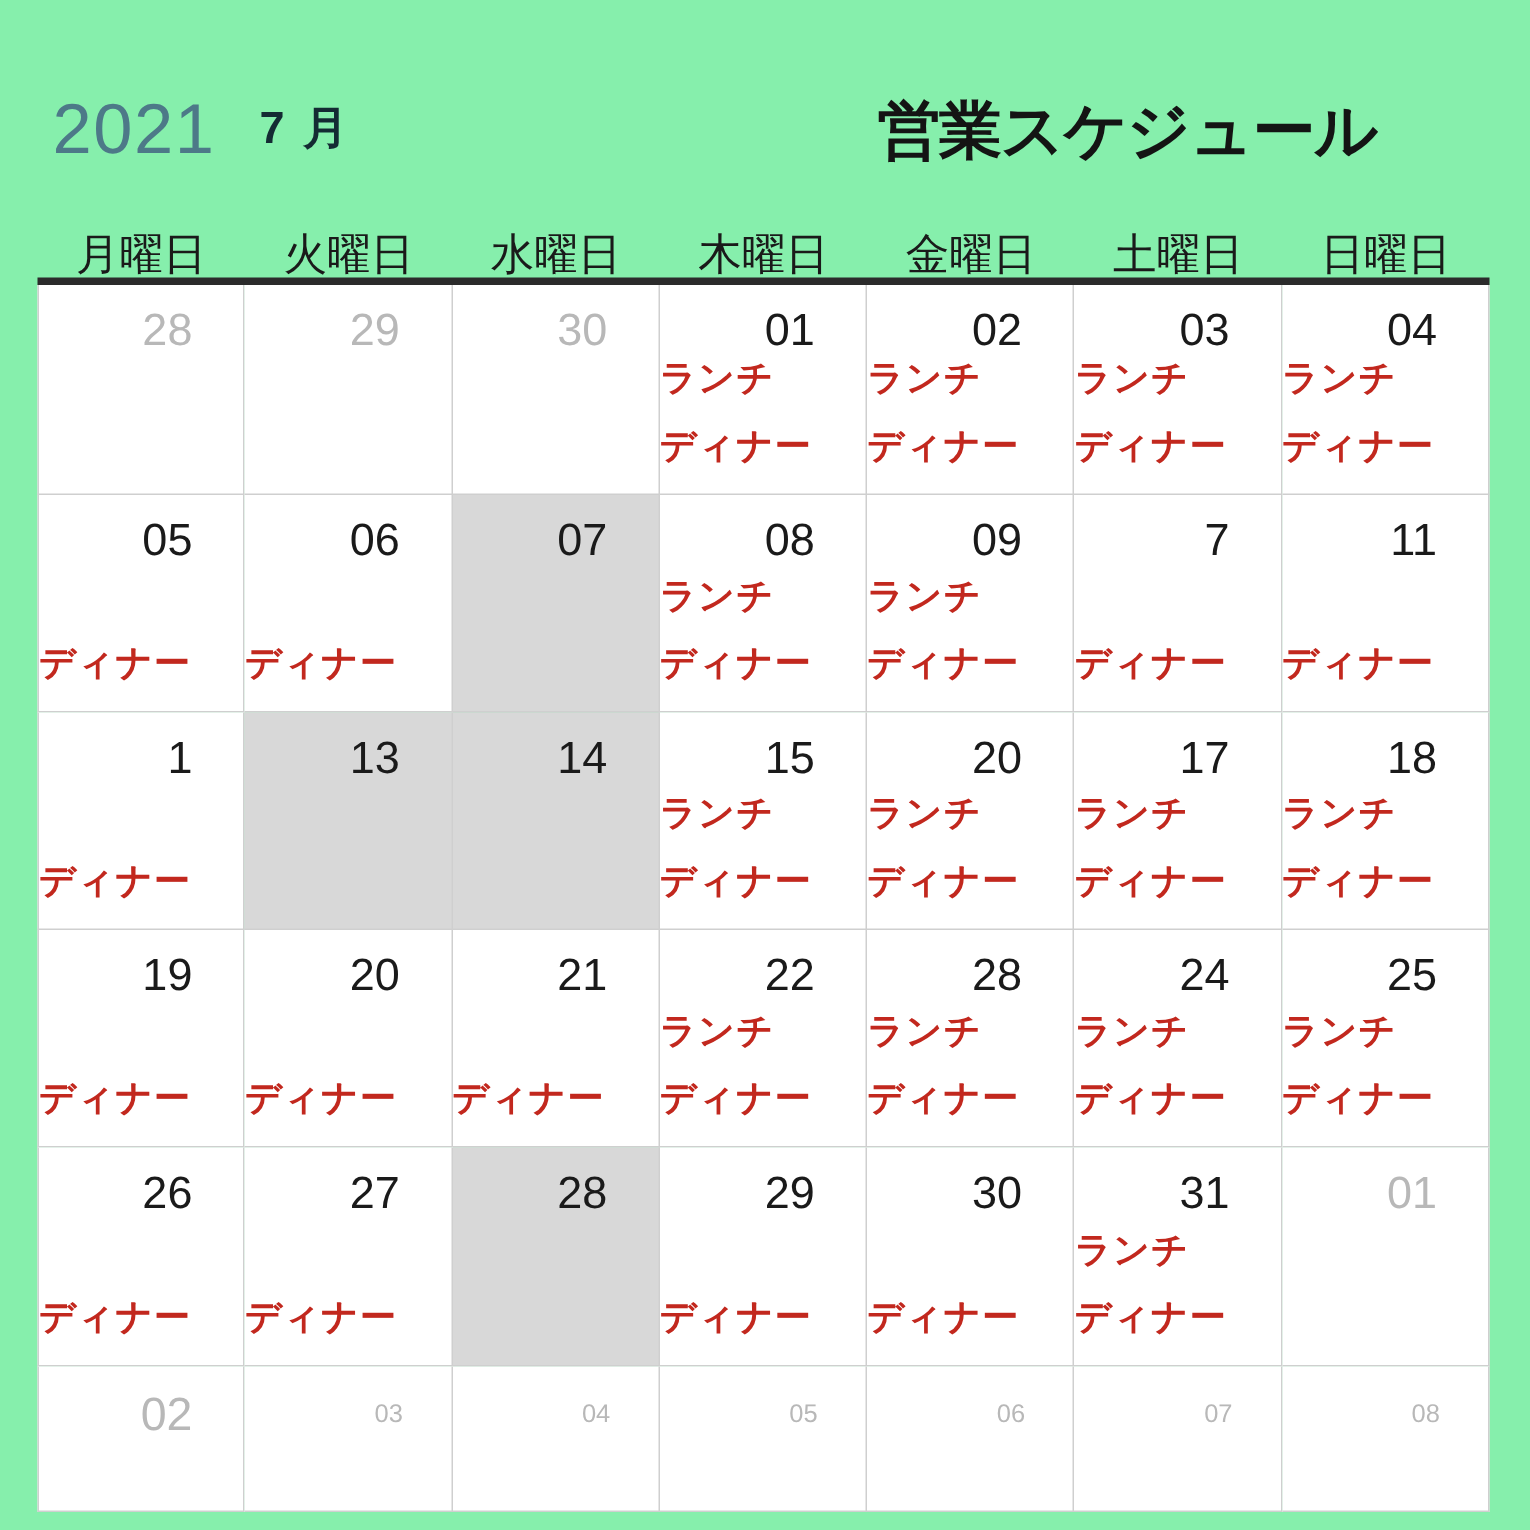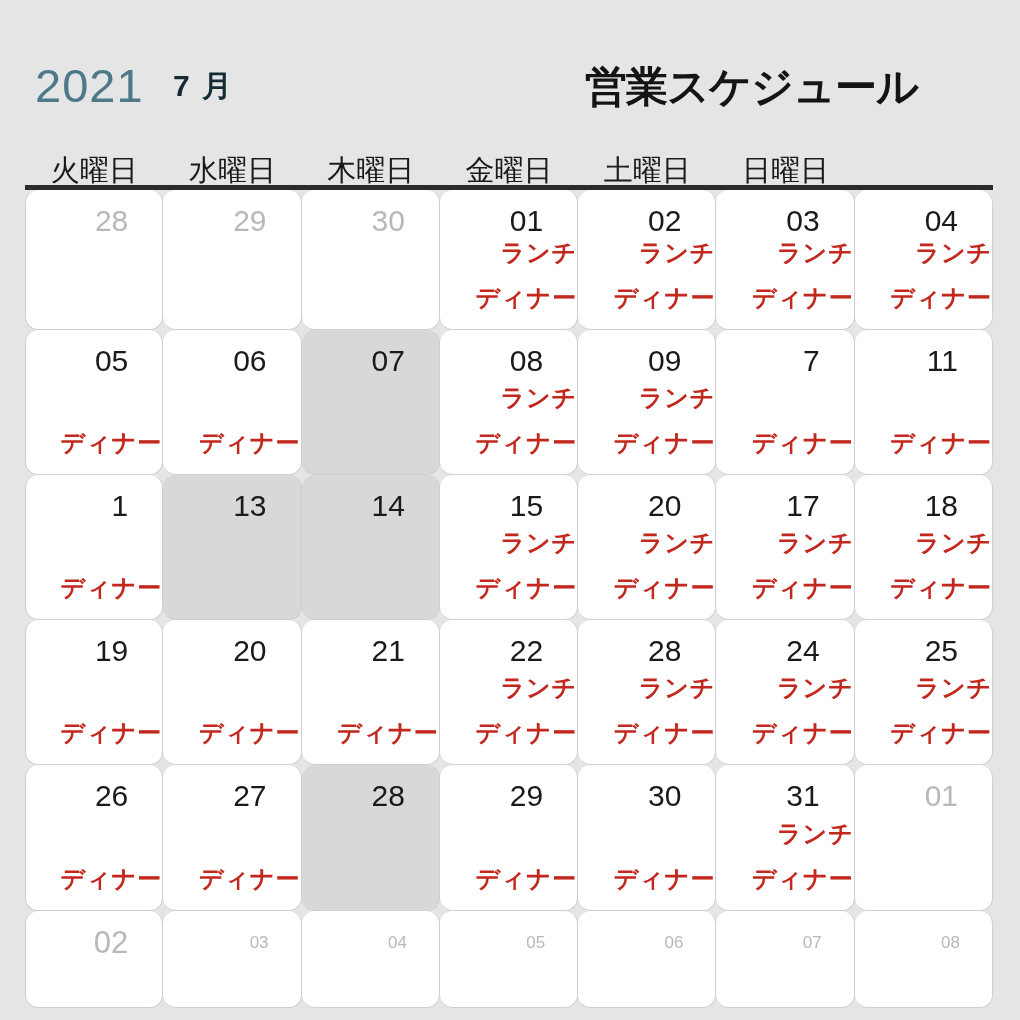--- a/index.html
+++ b/index.html
@@ -8,68 +8,69 @@
     --heading-black:#141414;
     --service-red:#c2281e;
     --closed-gray:#d8d8d8;
     --muted-gray:#b8b8b8;
     --grid-line:#cfcfcf;
     --header-rule:#2b2b2b;
   }
   *{margin:0;padding:0;box-sizing:border-box;}
   html,body{width:1020px;height:1020px;background:#fff;overflow:hidden;
     font-family:"Liberation Sans","DejaVu Sans",sans-serif;}
-  .page{position:relative;width:1020px;height:1020px;background:#e5e5e5;}
+  .page{position:relative;width:1020px;height:1020px;background:#86efac;}
 
   
   .topbar{position:absolute;left:35px;top:60px;width:950px;height:56px;}
   .year{position:absolute;left:0;top:0;font-size:47px;line-height:52px;
     color:var(--accent-teal);letter-spacing:1px;font-weight:400;}
   .month{position:absolute;left:138px;top:0;font-size:30px;line-height:52px;
     color:var(--title-dark);font-weight:bold;letter-spacing:2px;}
   .sched-title{position:absolute;left:550px;top:2px;font-size:42px;line-height:50px;
     color:var(--heading-black);font-weight:bold;letter-spacing:-1px;}
 
   
   .cal{position:absolute;left:25px;top:152px;width:968px;}
   .weekday-row{display:grid;grid-template-columns:repeat(7,1fr);
     height:38px;align-items:end;border-bottom:5px solid var(--header-rule);}
   .weekday{font-size:29px;color:#1a1a1a;text-align:center;line-height:36px;font-weight:400;}
 
   .grid{display:grid;grid-template-columns:repeat(7,1fr);
     grid-template-rows:140px 145px 145px 145px 146px 97px;}
   .cell{position:relative;background:#fff;
     border-right:1px solid var(--grid-line);
-    border-bottom:1px solid var(--grid-line);border-radius:13px;}
+    border-bottom:1px solid var(--grid-line);}
   .cell:nth-child(7n+1){border-left:1px solid var(--grid-line);}
   .cell.closed{background:var(--closed-gray);}
 
   .num{position:absolute;top:14px;left:0;right:0;text-align:right;
     padding-right:34px;font-size:30px;color:#1a1a1a;}
   .num.muted{color:var(--muted-gray);}
   .num.large{font-size:31px;}
   .num.small{font-size:17px;top:22px;padding-right:32px;}
 
-  .services{position:absolute;left:0;right:0;bottom:9px;text-align:right;}
+  .services{position:absolute;left:0;right:0;bottom:9px;text-align:left;}
   .service{font-size:24px;font-weight:bold;color:var(--service-red);
     line-height:45px;letter-spacing:1px;}
 </style>
 </head>
 <body>
 
 <div class="page">
 
   <div class="topbar">
     <span class="year">2021</span>
     <span class="month">7 月</span>
     <span class="sched-title">営業スケジュール</span>
   </div>
 
   <div class="cal">
     <div class="weekday-row">
+        <div class="weekday">月曜日</div>
         <div class="weekday">火曜日</div>
         <div class="weekday">水曜日</div>
         <div class="weekday">木曜日</div>
         <div class="weekday">金曜日</div>
         <div class="weekday">土曜日</div>
         <div class="weekday">日曜日</div>
       </div>
     <div class="grid">
         <div class="cell">
           <div class="num muted">28</div>

